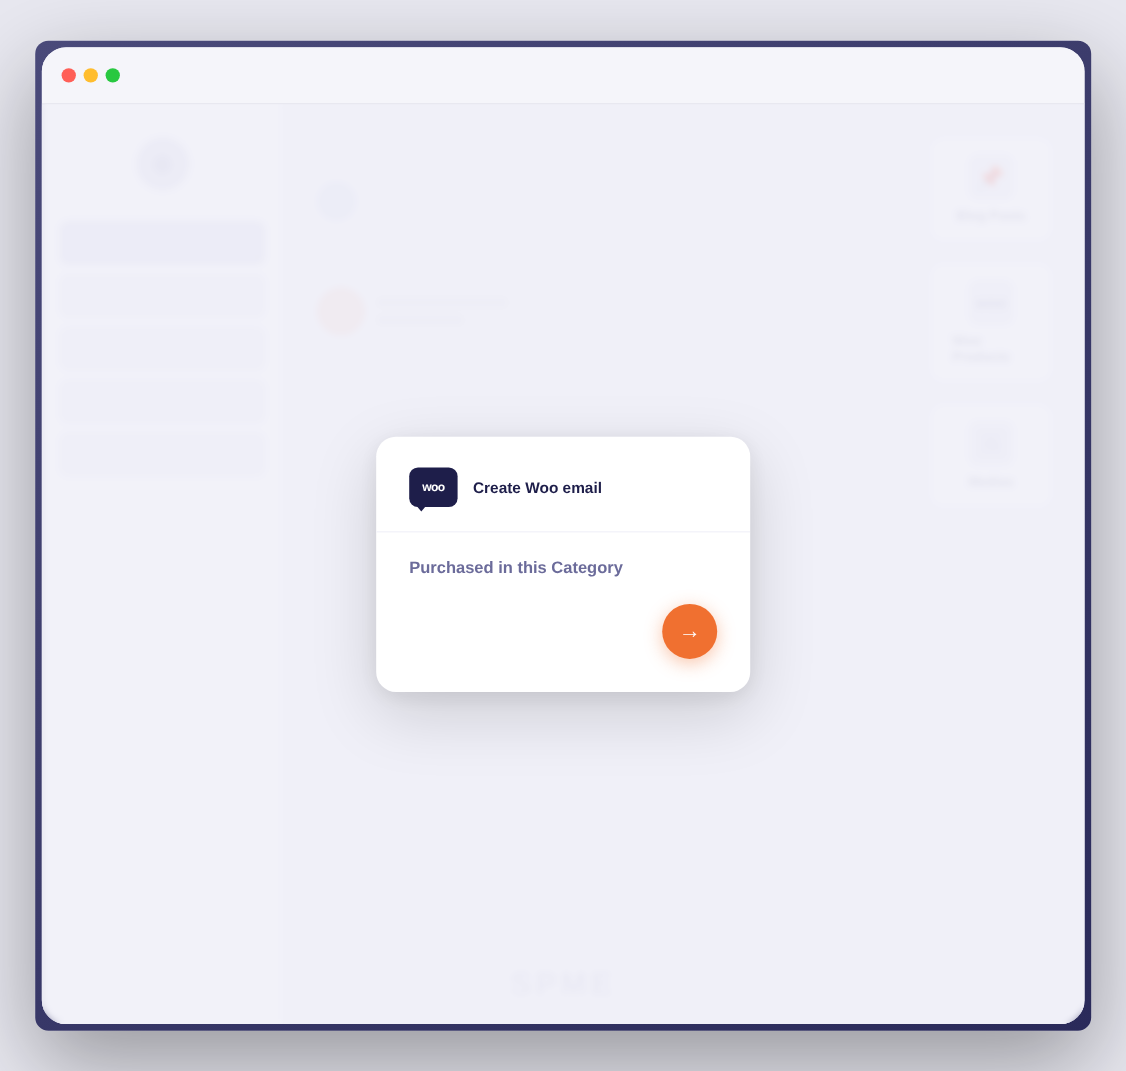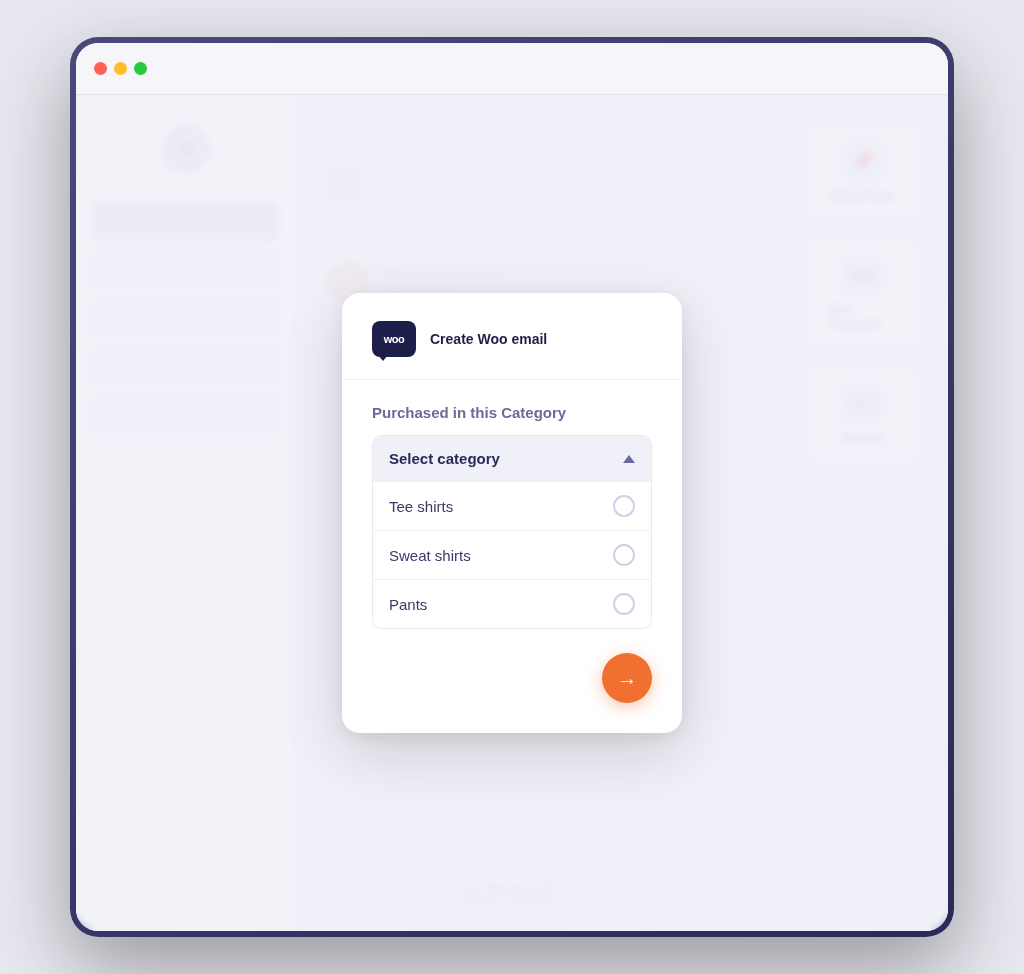--- a/index.html
+++ b/index.html
@@ -9,24 +9,24 @@
       height: 974px;
       background: #e8e8f0;
       display: flex;
       align-items: center;
       justify-content: center;
       font-family: -apple-system, BlinkMacSystemFont, 'Segoe UI', sans-serif;
       overflow: hidden;
     }
 
     .browser-frame {
-      width: 884px;
+      width: 960px;
       height: 900px;
       background: linear-gradient(145deg, #4a4a7a 0%, #2a2a5a 100%);
-      border-radius: 28px;
+      border-radius: 12px;
       padding: 6px;
       box-shadow: 0 30px 80px rgba(0,0,0,0.35), 0 0 0 1px rgba(255,255,255,0.1);
     }
 
     .browser-inner {
       width: 100%;
       height: 100%;
       background: #f0f0f8;
       border-radius: 22px;
       overflow: hidden;
@@ -416,42 +416,20 @@
           <div class="woo-badge">
             <span class="woo-badge-text">woo</span>
             <div class="woo-badge-ear"></div>
           </div>
           <span class="modal-title">Create Woo email</span>
         </div>
 
         <div class="modal-body">
           <div class="section-label">Purchased in this Category</div>
 
-          <div class="dropdown-container">
-
-            <div class="dropdown-header">
-              <span class="dropdown-header-text">Select category</span>
-              <div class="dropdown-arrow"></div>
-            </div>
-
-            <div class="dropdown-options">
-              <div class="dropdown-option">
-                <span class="option-text">Tee shirts</span>
-                <div class="option-radio"></div>
-              </div>
-              <div class="dropdown-option">
-                <span class="option-text">Sweat shirts</span>
-                <div class="option-radio"></div>
-              </div>
-              <div class="dropdown-option">
-                <span class="option-text">Pants</span>
-                <div class="option-radio"></div>
-              </div>
-            </div>
-          </div>
 
           <div class="next-button-row">
             <button class="next-button">
               <span class="next-arrow">→</span>
             </button>
           </div>
 
         </div>
       </div>
 

